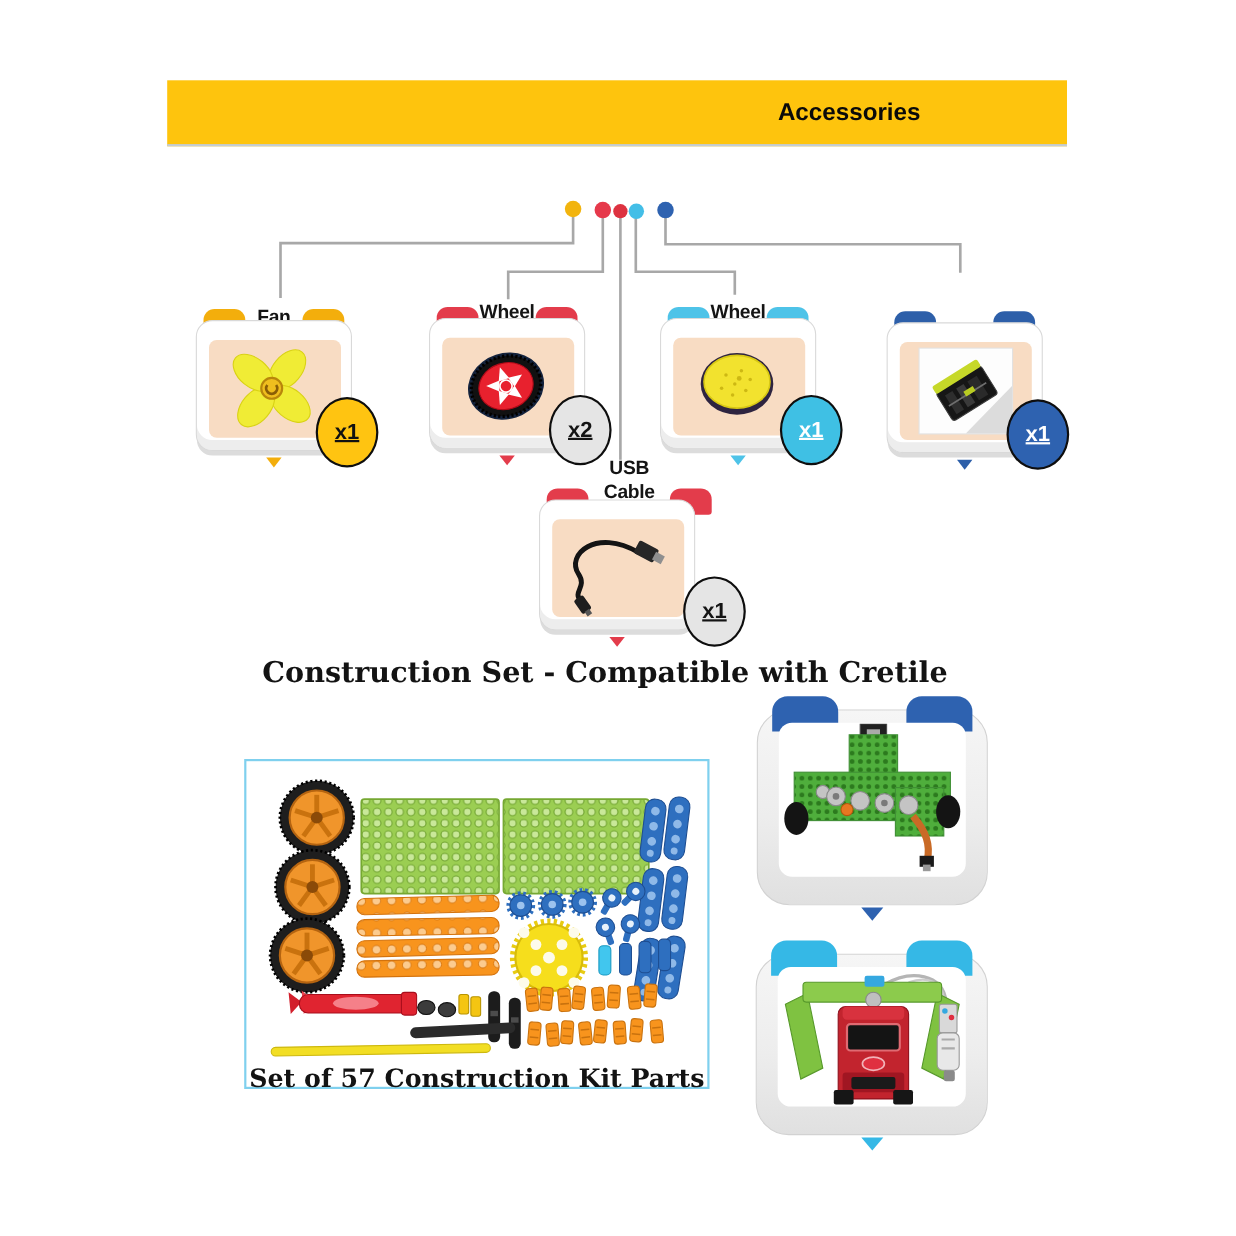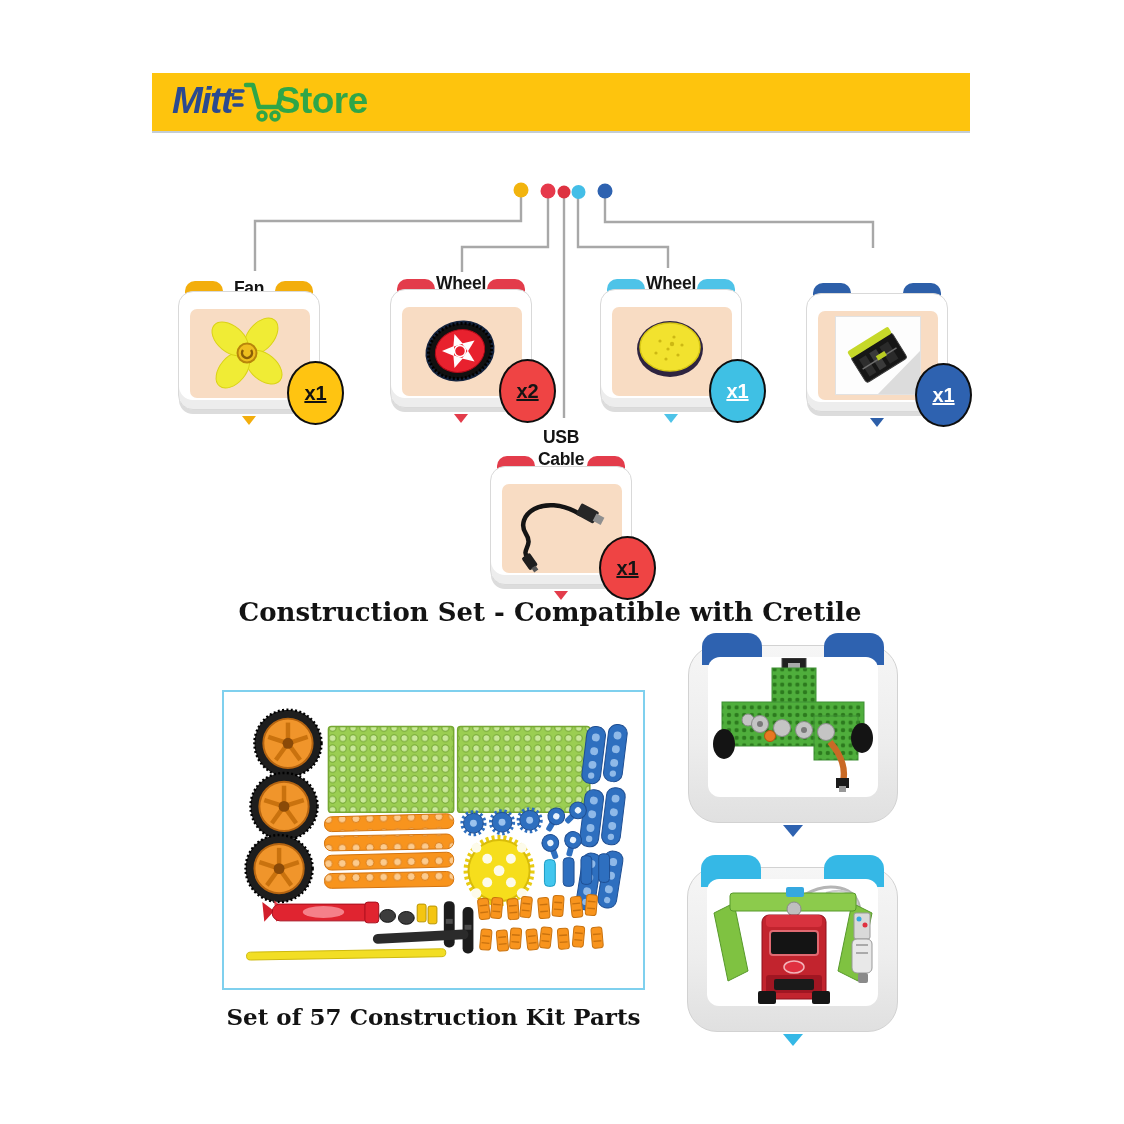--- a/index.html
+++ b/index.html
@@ -37,34 +37,34 @@
   .badge{position:absolute;right:-24px;bottom:-12px;width:53px;height:60px;border-radius:50%;
          border:2.5px solid #0E0E0E;display:flex;align-items:center;justify-content:center;
          font-weight:bold;font-size:20px;z-index:3;text-decoration:underline;}
   .arrow{position:absolute;left:64px;bottom:-12px;width:0;height:0;
          border-left:7px solid transparent;border-right:7px solid transparent;border-top:9px solid #000;}
 
   #card-fan{left:178px;top:281px;}
   #card-wheel1{left:390px;top:279px;}
   #card-wheel2{left:600px;top:279px;}
   #card-battery{left:806px;top:283px;}
-  #card-usb{left:490px;top:456px;}
+  #card-usb{left:490px;top:444px;padding-left:22px;}
 
   .t-yellow .tab{background:#F3AE0C;} .t-yellow .badge{background:#FFC411;color:#111;} .t-yellow .arrow{border-top-color:#F3AE0C;}
-  .t-red .tab{background:#E33C4B;}   .t-red .badge{background:#ef4444;color:#141414;}  .t-red .arrow{border-top-color:#E33C4B;}
+  .t-red .tab{background:#E33C4B;}   .t-red .badge{background:#e5e5e5;color:#141414;}  .t-red .arrow{border-top-color:#E33C4B;}
   .t-cyan .tab{background:#4EC3E8;}  .t-cyan .badge{background:#3FC0E4;color:#fff;}    .t-cyan .arrow{border-top-color:#4EC3E8;}
   .t-blue .tab{background:#2D5FA9;}  .t-blue .badge{background:#2E62B0;color:#fff;}    .t-blue .arrow{border-top-color:#2D5FA9;}
 
   .pad-photo{position:absolute;left:18px;top:6px;width:84px;height:77px;background:#FDFDFD;
              box-shadow:0 0 0 1px #E2E2E2;}
 
   
   .section-title{position:absolute;left:150px;top:597px;width:800px;text-align:center;
                  font-family:"DejaVu Serif",serif;font-weight:bold;font-size:26px;color:#131313;}
-  .kit-caption{position:absolute;left:222px;top:1003px;width:423px;text-align:center;
+  .kit-caption{position:absolute;left:222px;top:967px;width:423px;text-align:center;
                font-family:"DejaVu Serif",serif;font-weight:bold;font-size:23px;color:#131313;}
 
   
   .kit-box{position:absolute;left:222px;top:690px;width:419px;height:296px;background:#fff;
            border:2px solid #7FD0EE;}
 
   
   .big-card{position:absolute;}
   .big-body{position:absolute;left:0;right:0;top:12px;bottom:0;border-radius:30px;
             background:linear-gradient(180deg,#F6F6F6 0%,#EDEDED 55%,#E0E0E0 100%);
@@ -79,32 +79,21 @@
   #big-a .big-tab{background:#2E62B0;} #big-a .big-arrow{border-top-color:#2E62B0;}
   #big-b{left:687px;top:855px;width:211px;height:177px;}
   #big-b .big-tab{background:#35B8E6;} #big-b .big-arrow{border-top-color:#35B8E6;}
 </style>
 </head>
 <body>
 
 <div class="page">
 
   <div class="banner">
-    <div class="logo">
-      <span class="logo-mitt">Mitt</span>
-      <svg class="logo-cart" viewBox="0 0 52 44">
-        <line x1="2" y1="12" x2="11" y2="12" stroke="#2B4A8F" stroke-width="3.5" stroke-linecap="round"></line>
-        <line x1="0" y1="19" x2="9" y2="19" stroke="#2B4A8F" stroke-width="3.5" stroke-linecap="round"></line>
-        <line x1="2" y1="26" x2="10" y2="26" stroke="#2B4A8F" stroke-width="3.5" stroke-linecap="round"></line>
-        <path d="M14,6 L21,6 L27,28 L46,28 L50,12" fill="none" stroke="#2FA648" stroke-width="4.5" stroke-linecap="round" stroke-linejoin="round"></path>
-        <circle cx="30" cy="37" r="4" fill="none" stroke="#2FA648" stroke-width="3.5"></circle>
-        <circle cx="43" cy="37" r="4" fill="none" stroke="#2FA648" stroke-width="3.5"></circle>
-      </svg>
-      <span class="logo-store">Store</span>
-    </div>
+    <div class="banner-title">Accessories</div>
   </div>
 
   <svg class="connectors" viewBox="0 0 1124 1124">
     <g fill="none" stroke="#A8A8A8" stroke-width="2.4">
       <path d="M521,195 V221 H255 V271"></path>
       <path d="M548,197 V247 H462 V272"></path>
       <path d="M564,198 V418"></path>
       <path d="M578,198 V247 H668 V268"></path>
       <path d="M605,197 V222 H873 V248"></path>
     </g>

